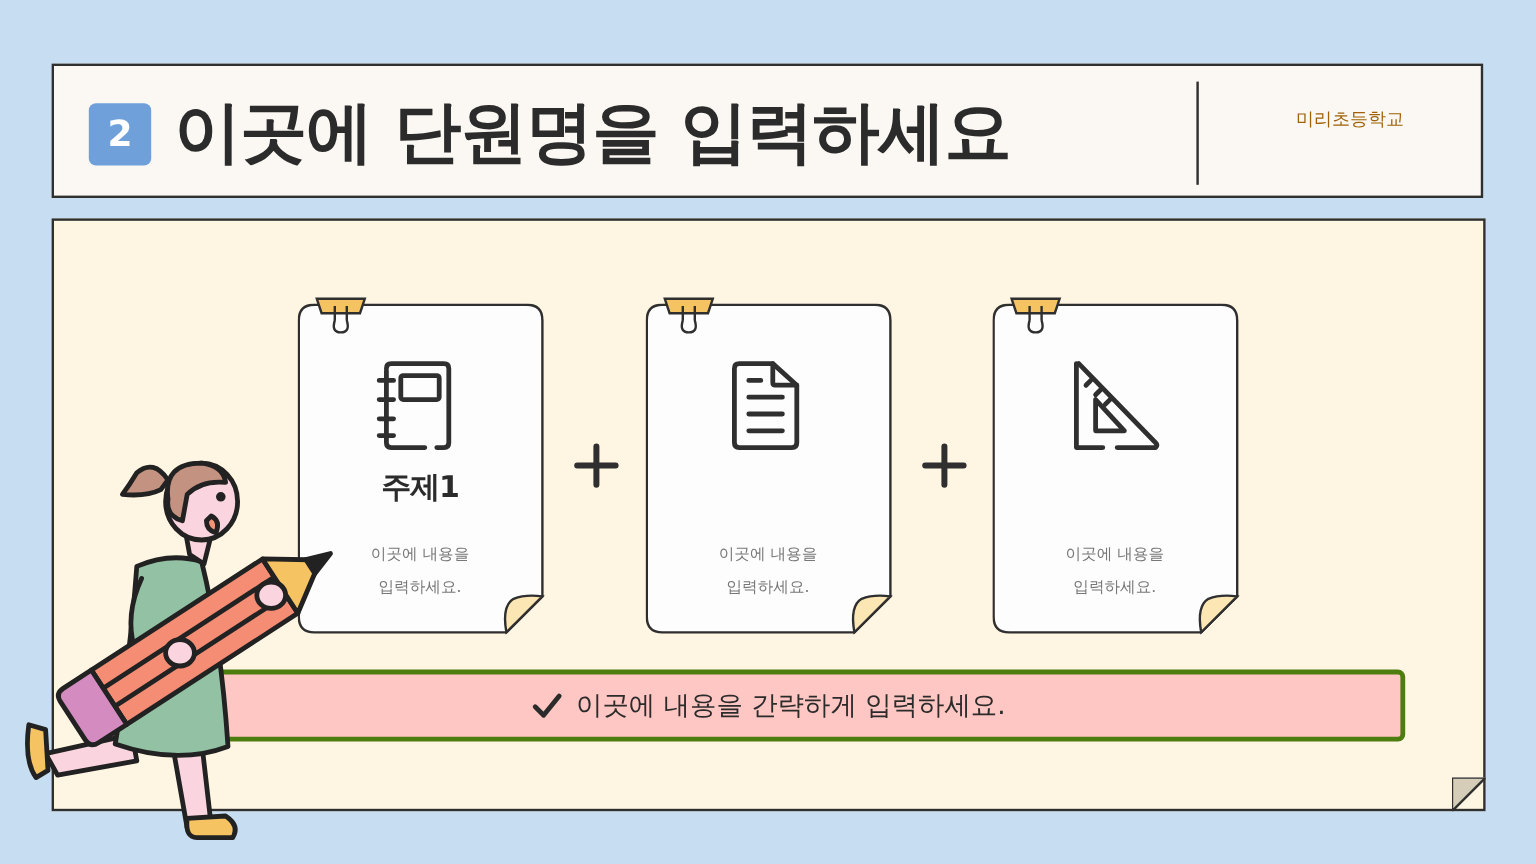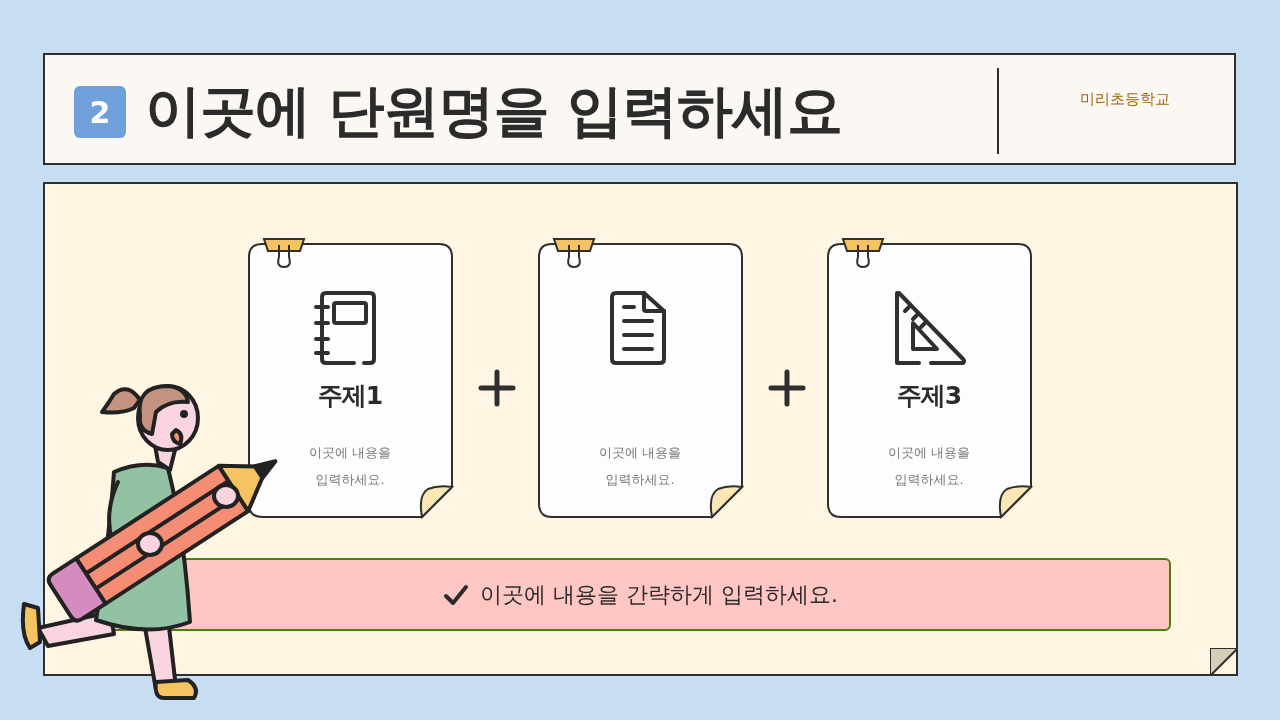--- a/index.html
+++ b/index.html
@@ -4,28 +4,28 @@
 <style>
   html,body{margin:0;padding:0;}
   body{width:1280px;height:720px;background:#c7ddf2;position:relative;overflow:hidden;font-family:"DejaVu Sans","Liberation Sans",sans-serif;color:#2b2b2b;}
   .header{position:absolute;left:43px;top:53px;width:1193px;height:112px;background:#fbf8f4;border:2px solid #2f2f2f;box-sizing:border-box;}
   .num-badge{position:absolute;left:29px;top:31px;width:52px;height:52px;background:#6fa0d9;border-radius:6px;color:#fff;font-weight:bold;font-size:30px;display:flex;align-items:center;justify-content:center;}
   .title{position:absolute;left:100px;top:22px;font-size:56px;font-weight:bold;color:#2b2b2b;letter-spacing:-1px;line-height:68px;}
   .divider{position:absolute;left:952px;top:13px;width:2px;height:86px;background:#2f2f2f;}
   .school{position:absolute;left:980px;top:34px;width:200px;text-align:center;font-size:15px;line-height:21px;color:#a16207;}
   .board{position:absolute;left:43px;top:182px;width:1195px;height:494px;background:#fff5e3;border:2px solid #2f2f2f;box-sizing:border-box;}
   .board-fold{position:absolute;left:1210px;top:648px;width:28px;height:28px;}
-  .card{position:absolute;top:243px;width:204px;height:274px;padding-left:48px;}
+  .card{position:absolute;top:253px;width:204px;height:274px;padding-left:48px;}
   .card svg.bg{position:absolute;left:0;top:0;}
   .card .clip{position:absolute;left:14px;top:-6px;}
   .card .icon{position:absolute;left:64px;top:46px;width:76px;height:80px;}
   .card .ctitle{position:absolute;left:0;width:204px;top:136px;text-align:center;font-size:25px;font-weight:bold;letter-spacing:-1px;color:#2b2b2b;}
   .card .cdesc{position:absolute;left:0;width:204px;top:196px;text-align:center;font-size:13px;line-height:27px;color:#777;}
   .plus{position:absolute;width:40px;height:40px;top:368px;}
-  .summary{position:absolute;left:109px;top:558px;width:1062px;height:73px;background:#ffc7c3;border:2px solid #4d7c0f;border-radius:6px;box-sizing:border-box;display:flex;align-items:center;justify-content:center;font-size:22px;color:#2b2b2b;}
+  .summary{position:absolute;left:109px;top:558px;width:1062px;height:60px;background:#ffc7c3;border:4px solid #4d7c0f;border-radius:6px;box-sizing:border-box;display:flex;align-items:center;justify-content:center;font-size:22px;color:#2b2b2b;}
   .summary .check{margin-right:10px;width:28px;height:28px;}
   .girl{position:absolute;left:18px;top:372px;width:260px;height:330px;}
 </style>
 </head>
 <body>
 
 <div class="header">
   <div class="num-badge">2</div>
   <div class="title">이곳에 단원명을 입력하세요</div>
   <div class="divider"></div>
@@ -104,21 +104,20 @@
     <path d="M17,8 V20 M27,8 V20 M17,20 Q14,30 22,30 Q30,30 27,20" fill="none" stroke="#2f2f2f" stroke-width="2"></path>
   </svg>
   <svg class="icon" viewBox="0 0 76 80">
     <g fill="none" stroke="#2f2f2f" stroke-width="4" stroke-linecap="round" stroke-linejoin="round">
       <path d="M6,4 V74 H28"></path>
       <path d="M40,74 H72 Q74,72 72,70 L8,4"></path>
       <path d="M22,34 V60 H46 Z"></path>
       <path d="M18,18 L14,22 M26,26 L22,30 M34,34 L30,38"></path>
     </g>
   </svg>
-  <div class="ctitle">주제3</div>
   <div class="cdesc">
     <div>이곳에 내용을</div>
     <div>입력하세요.</div>
   </div>
 </div>
 
 <div class="summary">
   <svg class="check" viewBox="0 0 28 28">
     <path d="M4,15 L11,22 L24,6" fill="none" stroke="#2b2b2b" stroke-width="4" stroke-linecap="round" stroke-linejoin="round"></path>
   </svg>

